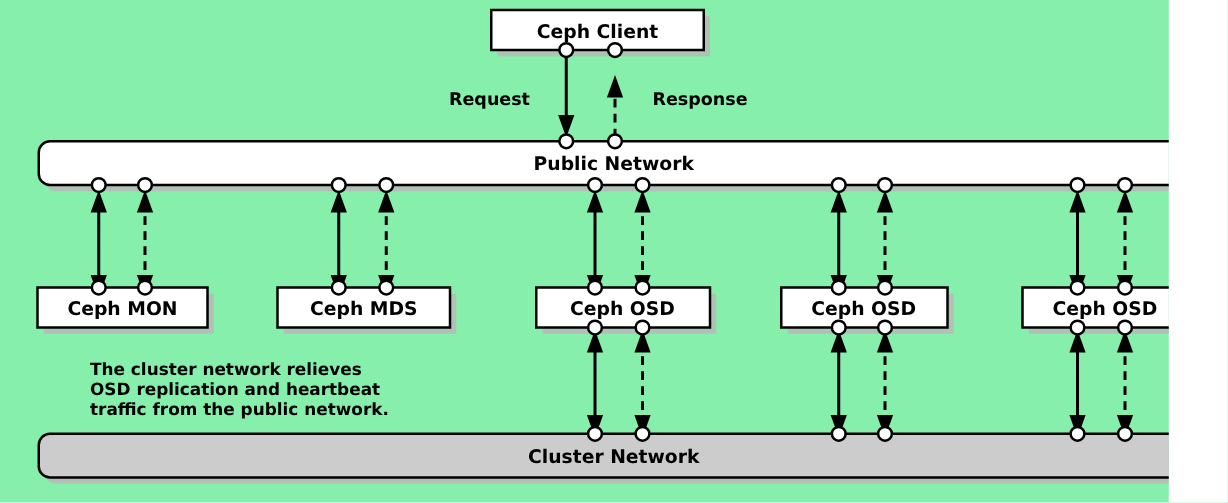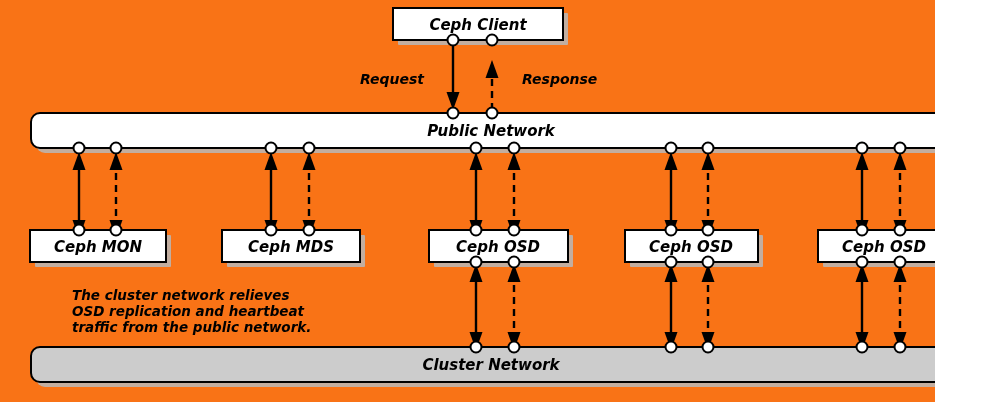--- a/index.html
+++ b/index.html
@@ -8,23 +8,22 @@
     padding: 0;
     background: #ffffff;
   }
   body {
     font-family: "DejaVu Sans", sans-serif;
   }
   #diagram-root {
     position: relative;
     width: 935px;
     height: 402px;
-    background: #f97316;
+    background: #86efac;
     overflow: hidden;
-    font-style: italic;
   }
   #diagram-svg {
     position: absolute;
     left: 0;
     top: 0;
     width: 982px;
     height: 402px;
   }
   .node-label {
     font-family: "DejaVu Sans", sans-serif;

